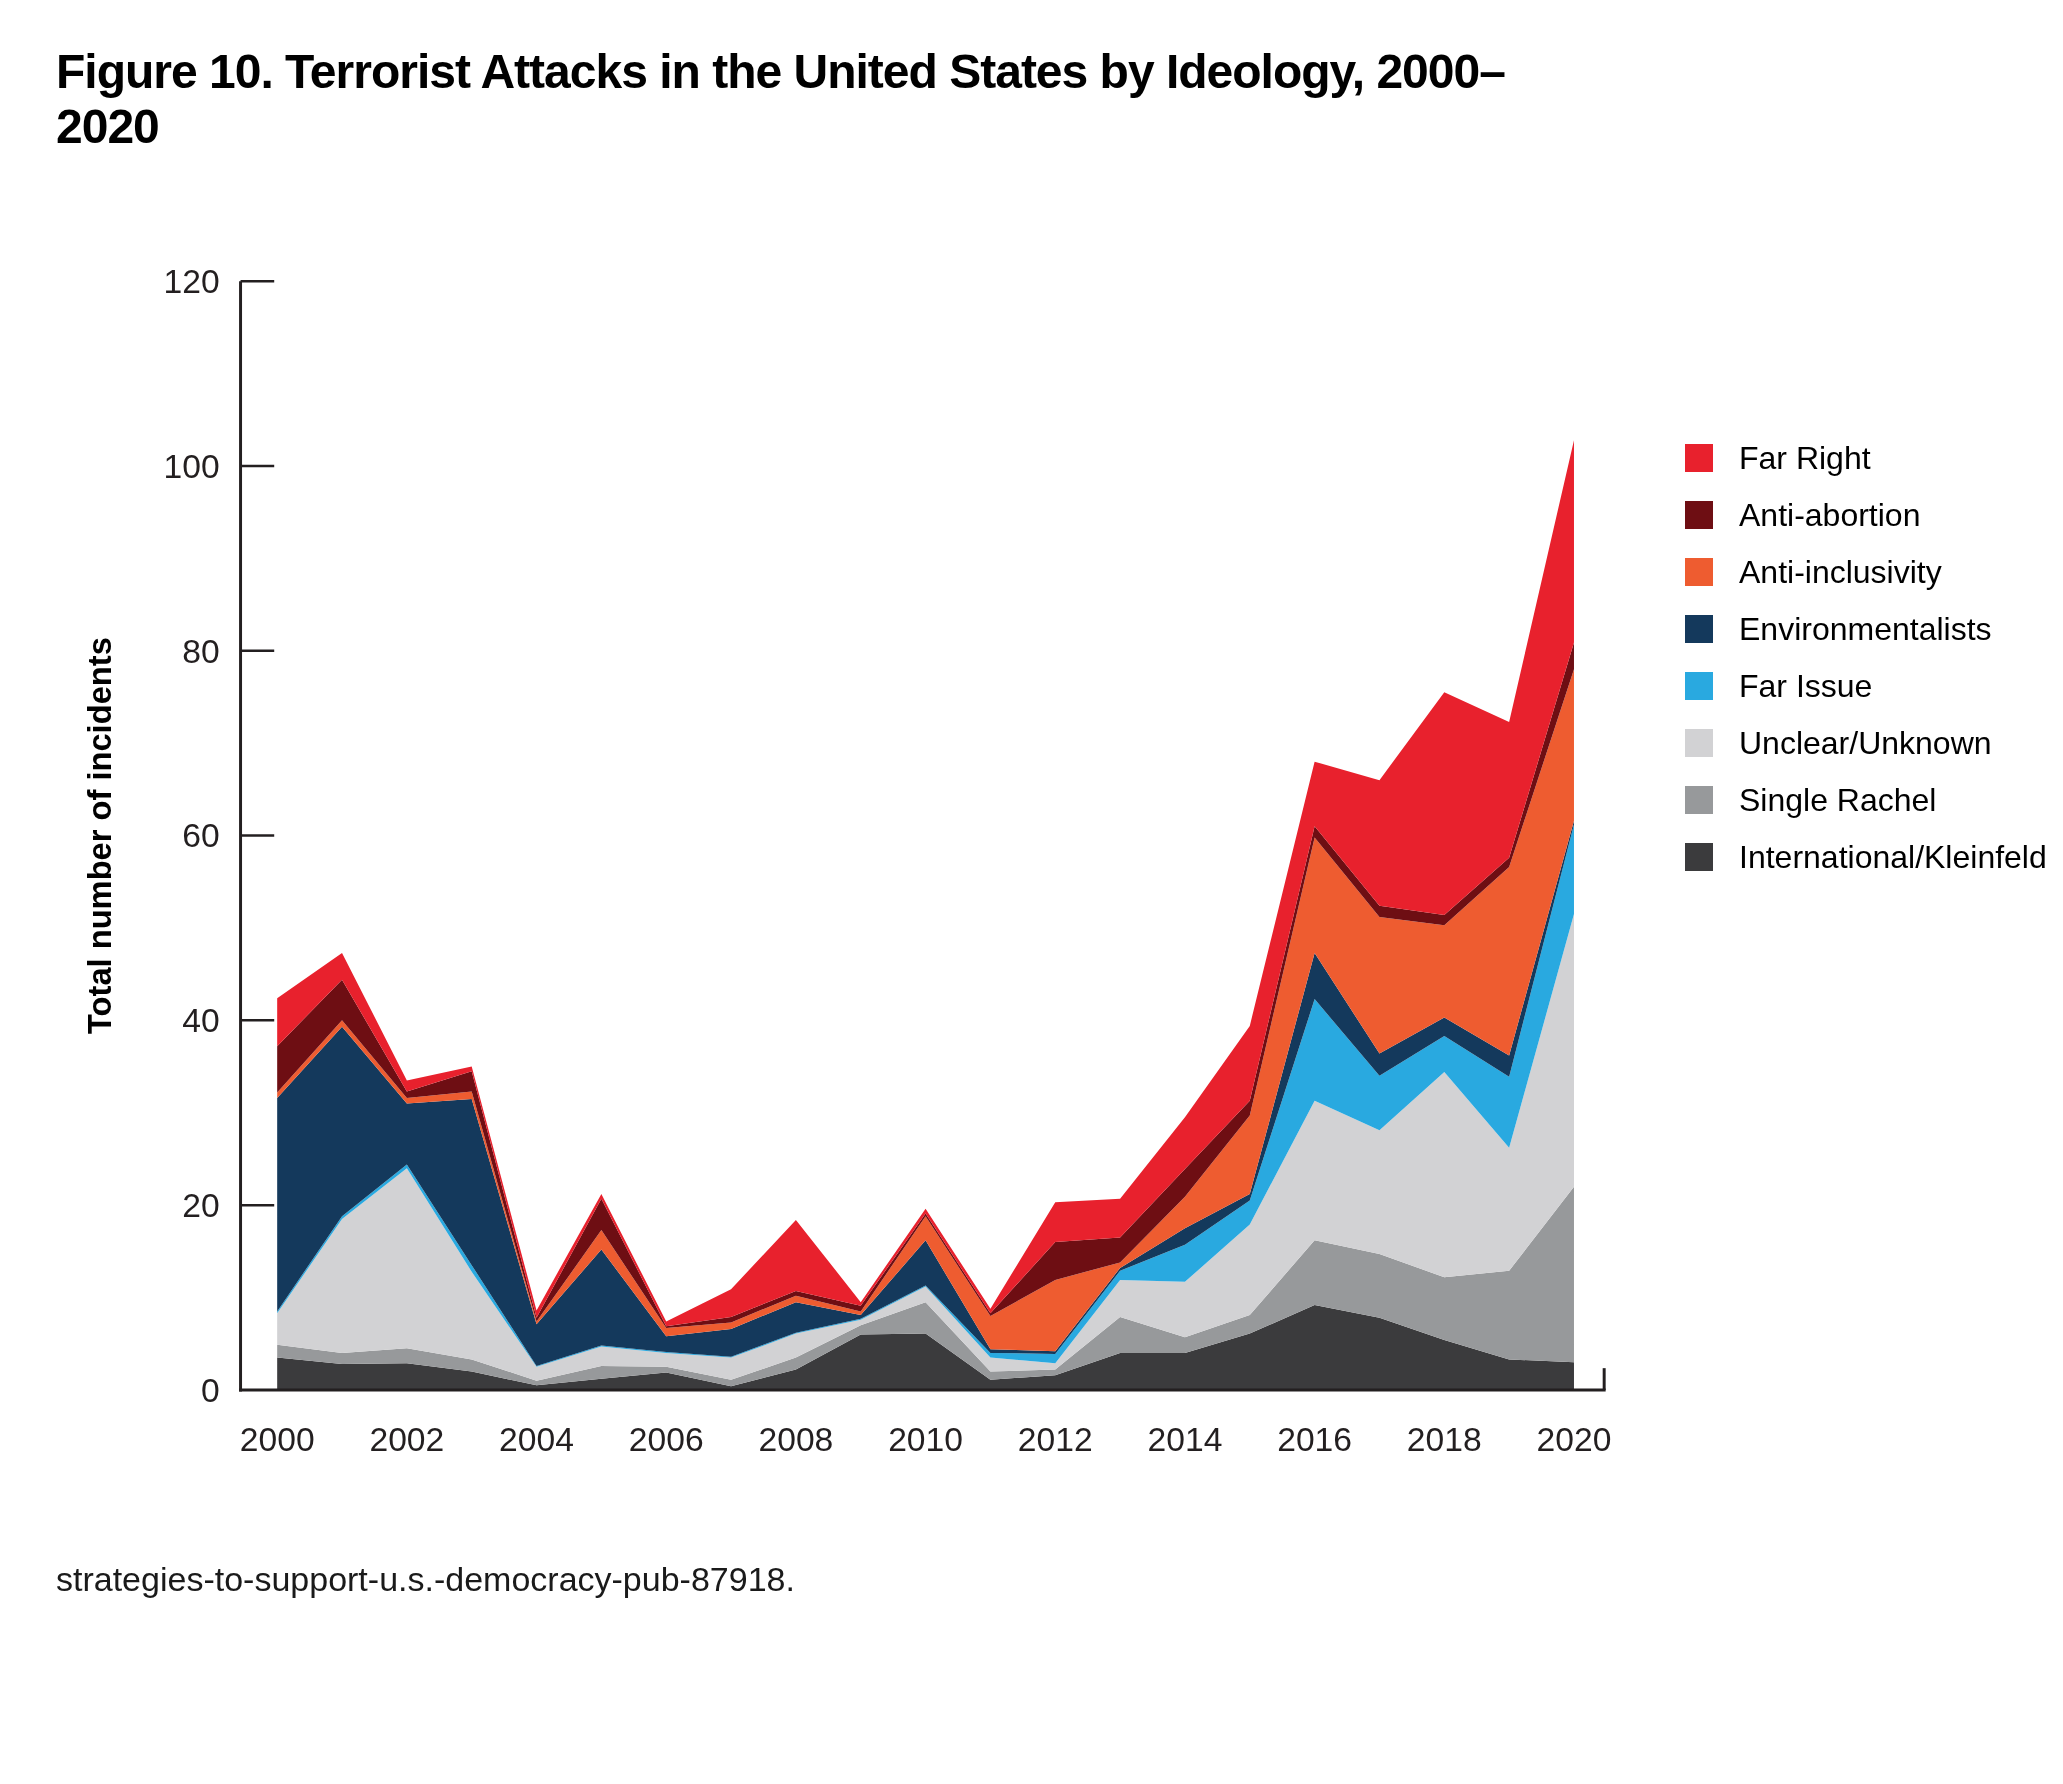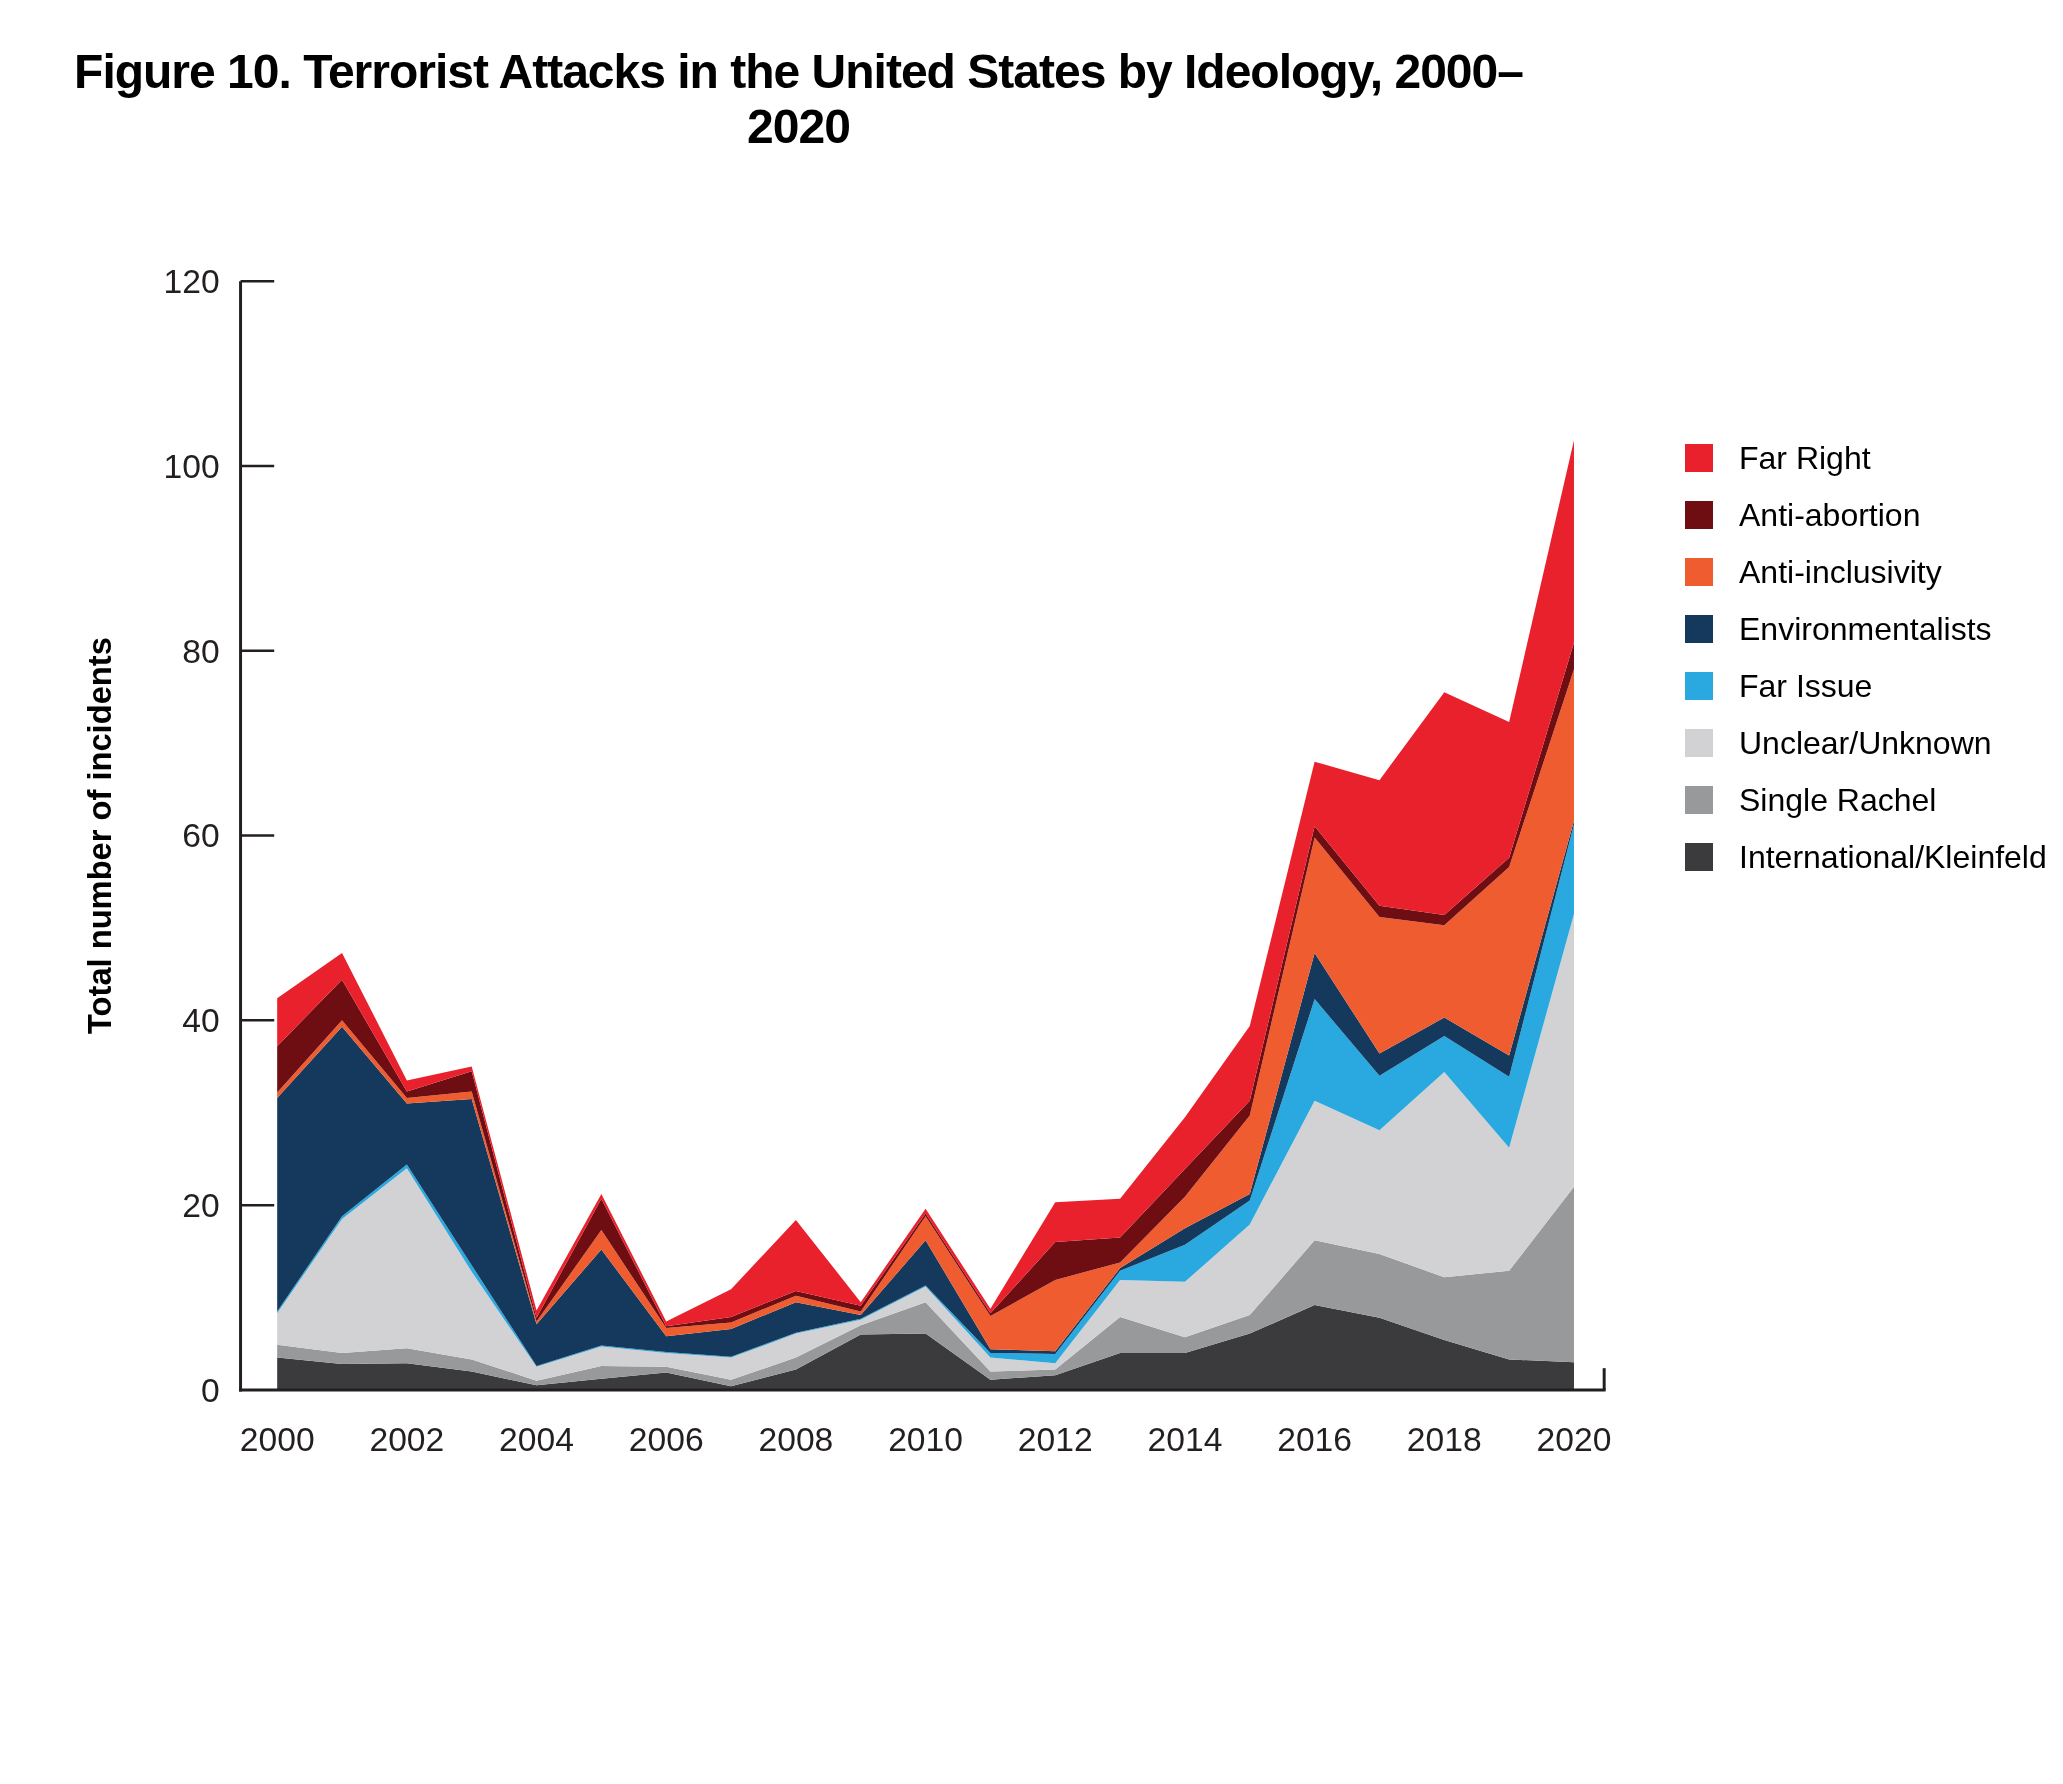--- a/index.html
+++ b/index.html
@@ -1,17 +1,17 @@
 <!DOCTYPE html>
 <html><head>
 <meta charset="utf-8">
 <style>
   html,body{margin:0;padding:0;background:#ffffff;}
   .figure{position:relative;width:2063px;height:1784px;background:#ffffff;overflow:hidden;
-          font-family:"Liberation Sans", sans-serif;color:#231F20;text-align:center;}
+          font-family:"Liberation Sans", sans-serif;color:#231F20;}
   .title{position:absolute;left:56px;top:44px;width:1485px;margin:0;
          font-size:48px;font-weight:bold;letter-spacing:-1px;font-stretch:condensed;color:#000;}
   .chart-svg{position:absolute;left:0;top:0;}
   .legend{position:absolute;left:1640px;top:444px;}
   .legend-row{display:flex;align-items:center;height:28px;margin-bottom:29px;padding-left:45px;}
   .legend-swatch{width:28px;height:28px;flex:0 0 28px;}
   .legend-label{margin-left:26px;font-size:32px;white-space:nowrap;color:#000;}
   .source{position:absolute;left:56px;top:1556px;width:1970px;
           font-size:34px;line-height:46px;color:#1a1a1a;font-stretch:condensed;}
 </style>
@@ -90,16 +90,17 @@
         <span class="legend-swatch" style="background: rgb(151, 153, 155);"></span>
         <span class="legend-label">Single Rachel</span>
       </div>
       <div class="legend-row">
         <span class="legend-swatch" style="background: rgb(59, 59, 61);"></span>
         <span class="legend-label">International/Kleinfeld</span>
       </div>
     </div>
 
   <div class="source">
+    <div>strategies-to-support-u.s.-democracy-pub-87918.</div>
   </div>
 
 </div>
 
 
 </body></html>

